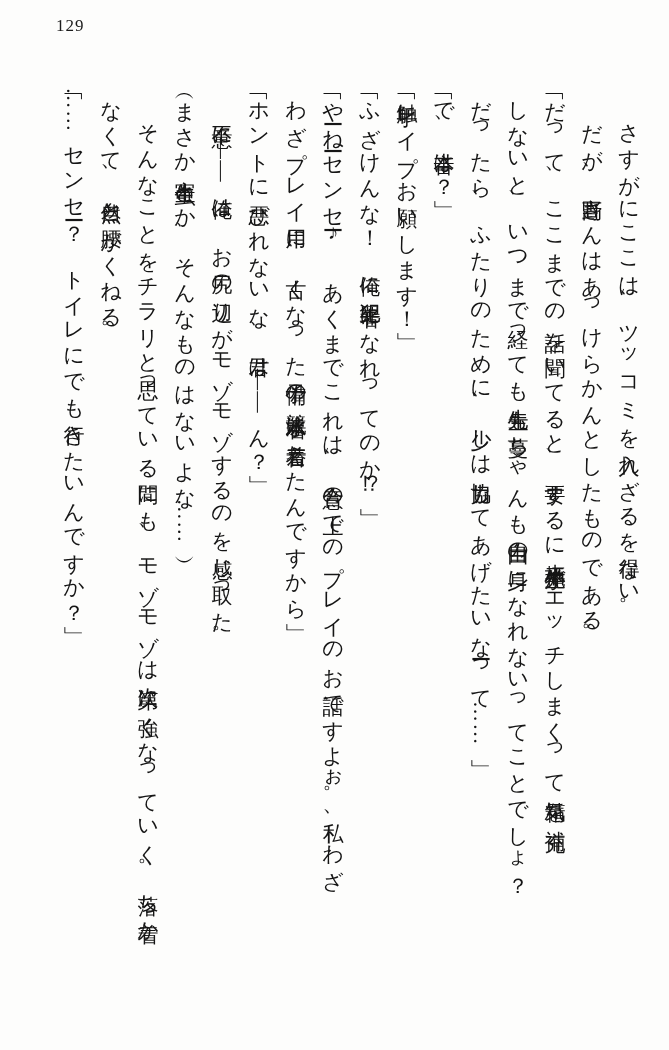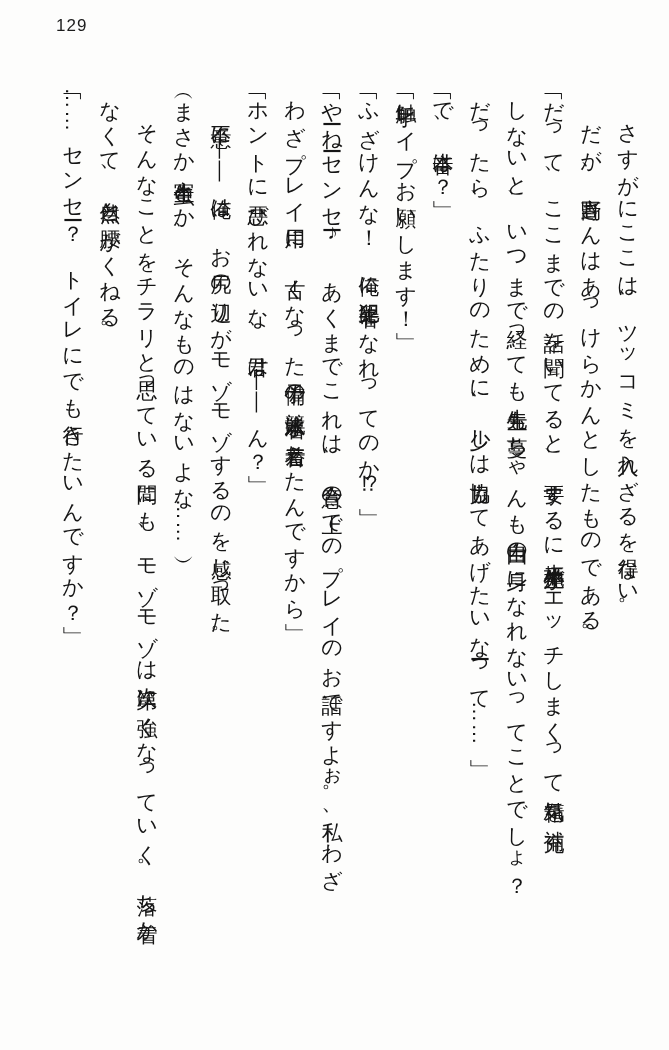--- a/index.html
+++ b/index.html
@@ -6,21 +6,21 @@
     margin: 0;
     padding: 0;
     background: #e8e8e8;
   }
   .page {
     position: relative;
     width: 669px;
     height: 1050px;
     background: #fdfdfc;
     overflow: hidden;
-    font-family: Liberation Sans, sans-serif;
+    font-family: Liberation Serif, serif;
     color: #151515;
   }
   .page-number {
     position: absolute;
     top: 16px;
     left: 56px;
     font-size: 17px;
     letter-spacing: 1px;
     color: #1c1c1c;
   }

